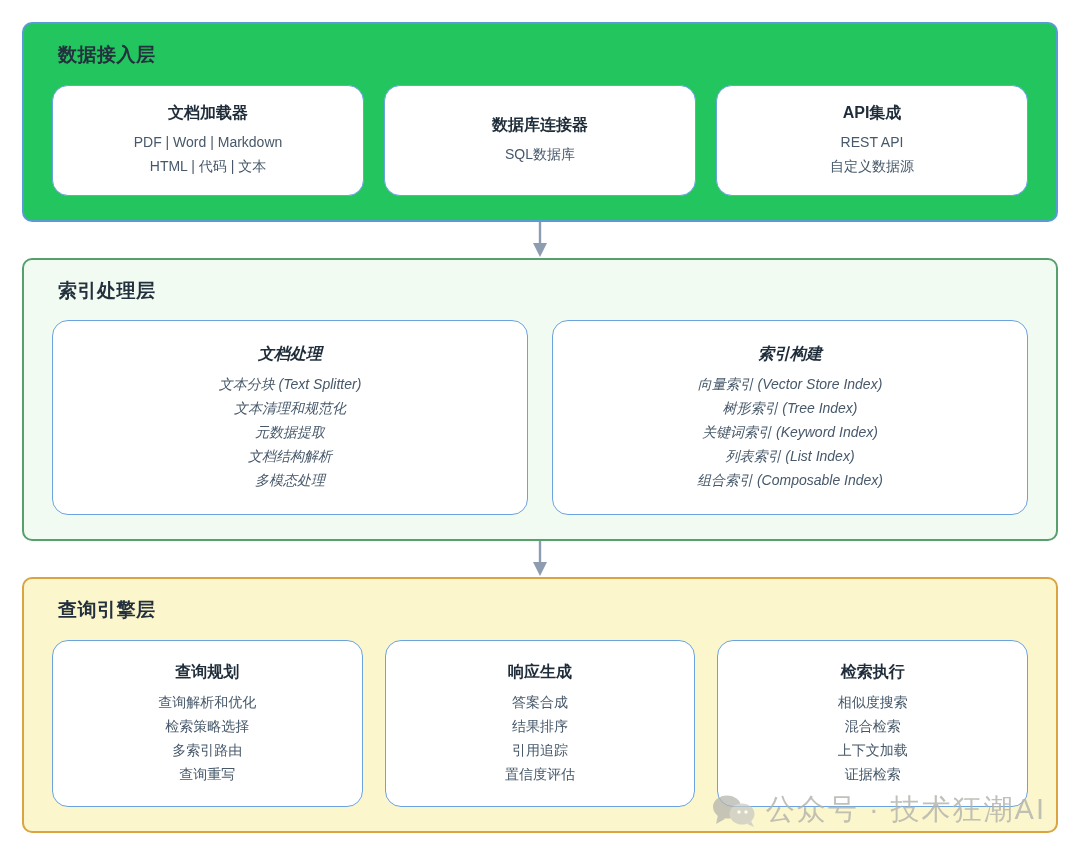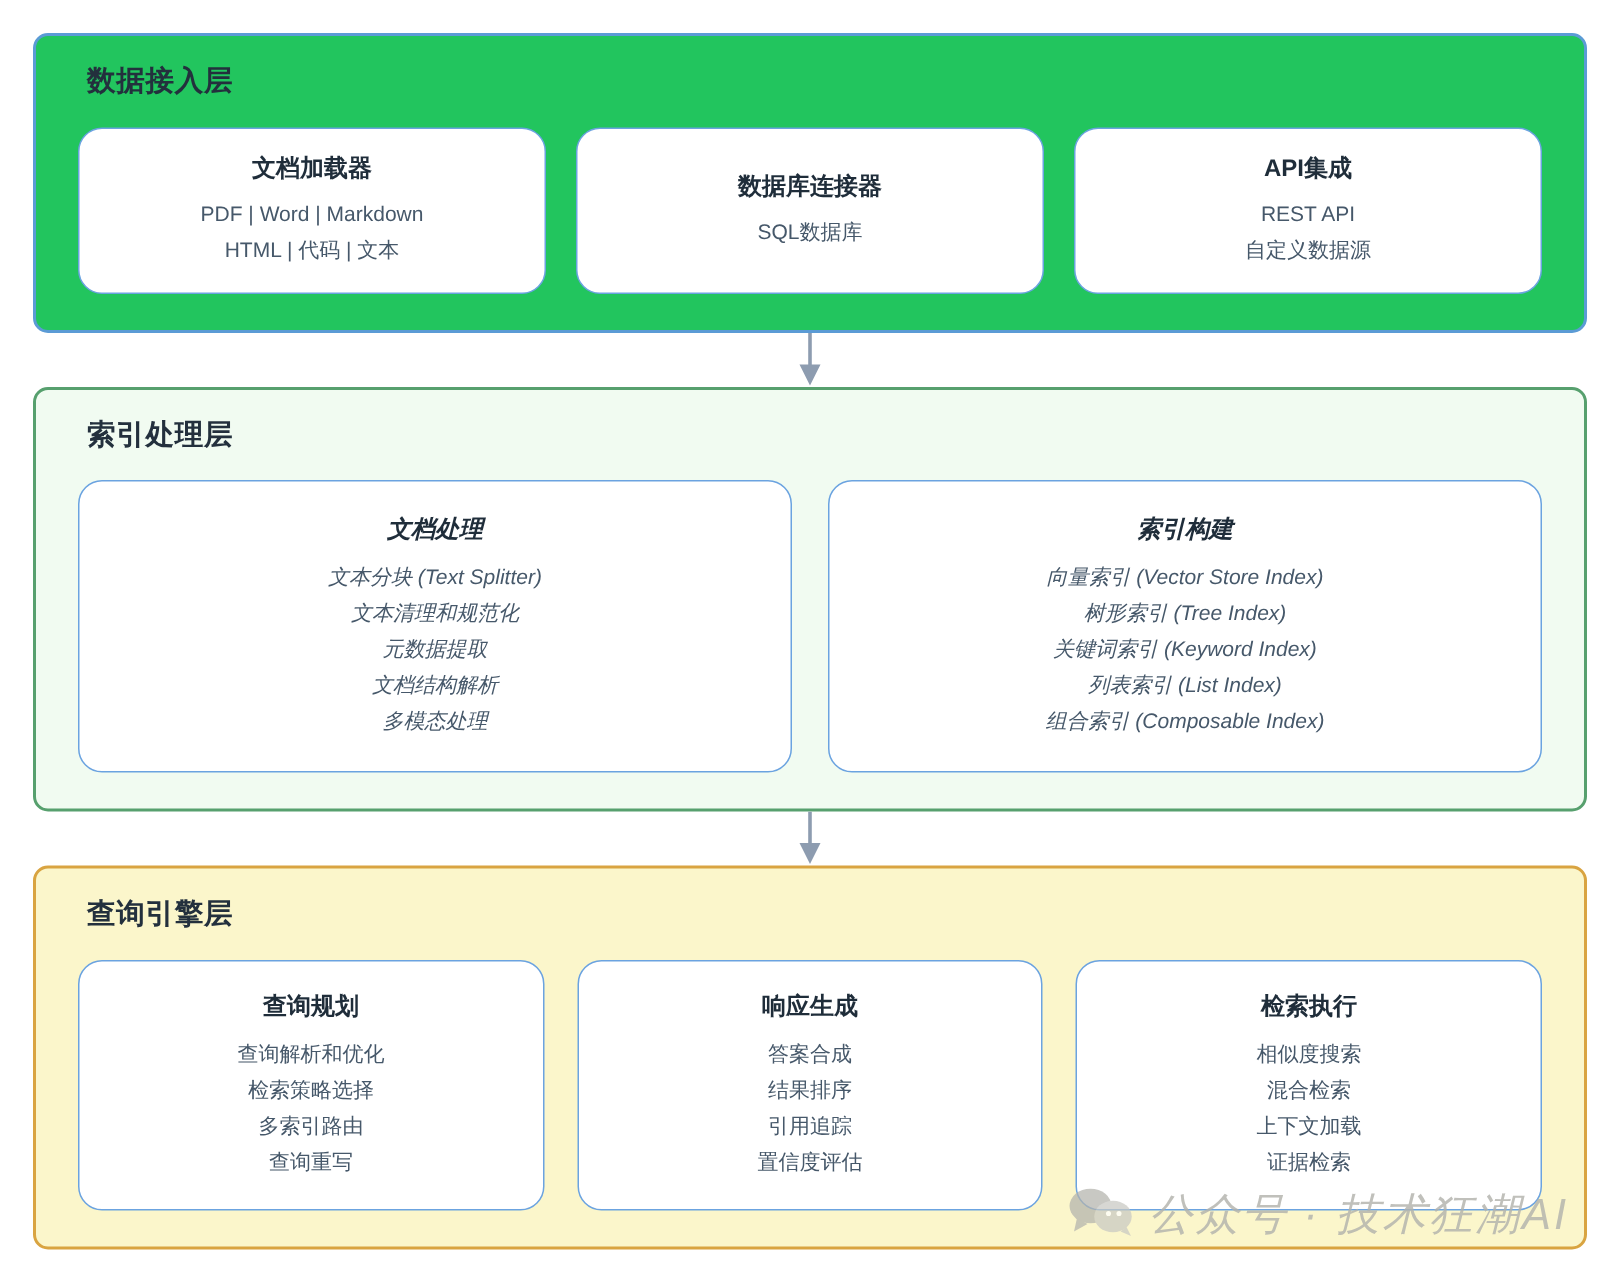--- a/index.html
+++ b/index.html
@@ -90,23 +90,23 @@
     justify-content: center;
   }
   .connector svg { display: block; }
 
   
   .watermark {
     position: absolute;
     right: 34px;
     bottom: 12px;
     display: flex;
+    align-items: center;
     gap: 10px;
     pointer-events: none;
-    font-style: italic;
   }
   .watermark-text {
     font-size: 29px;
     color: #b3b3ad;
     opacity: 0.82;
     letter-spacing: 2px;
     white-space: nowrap;
   }
   .wechat-icon { opacity: 0.72; }
 </style>

